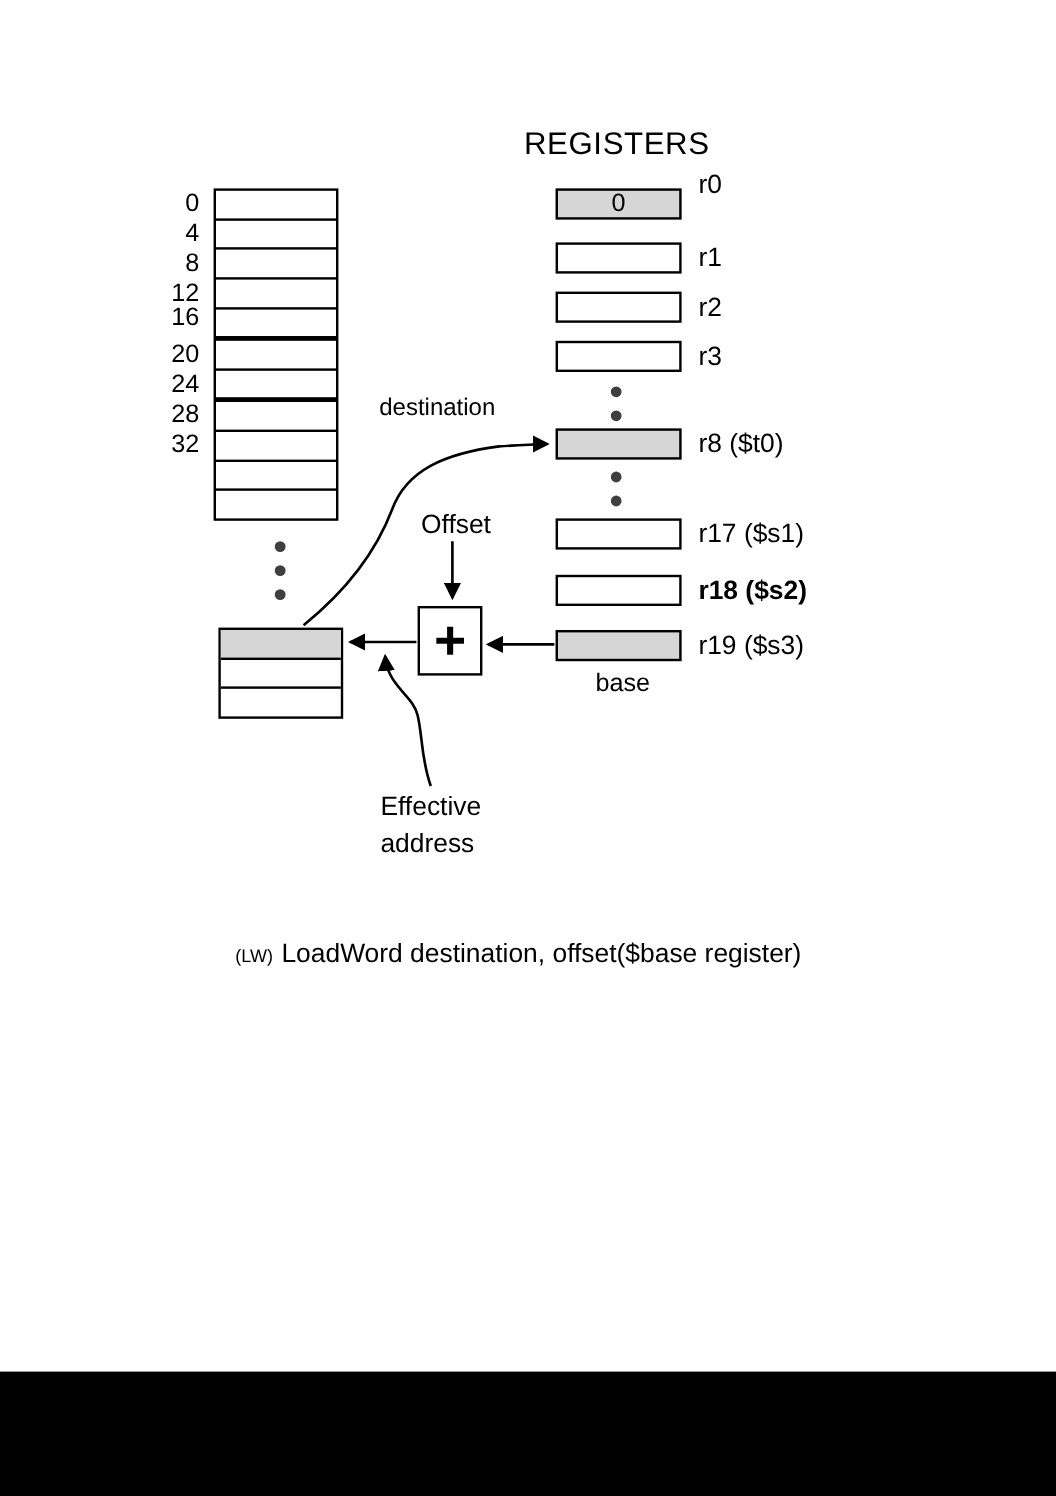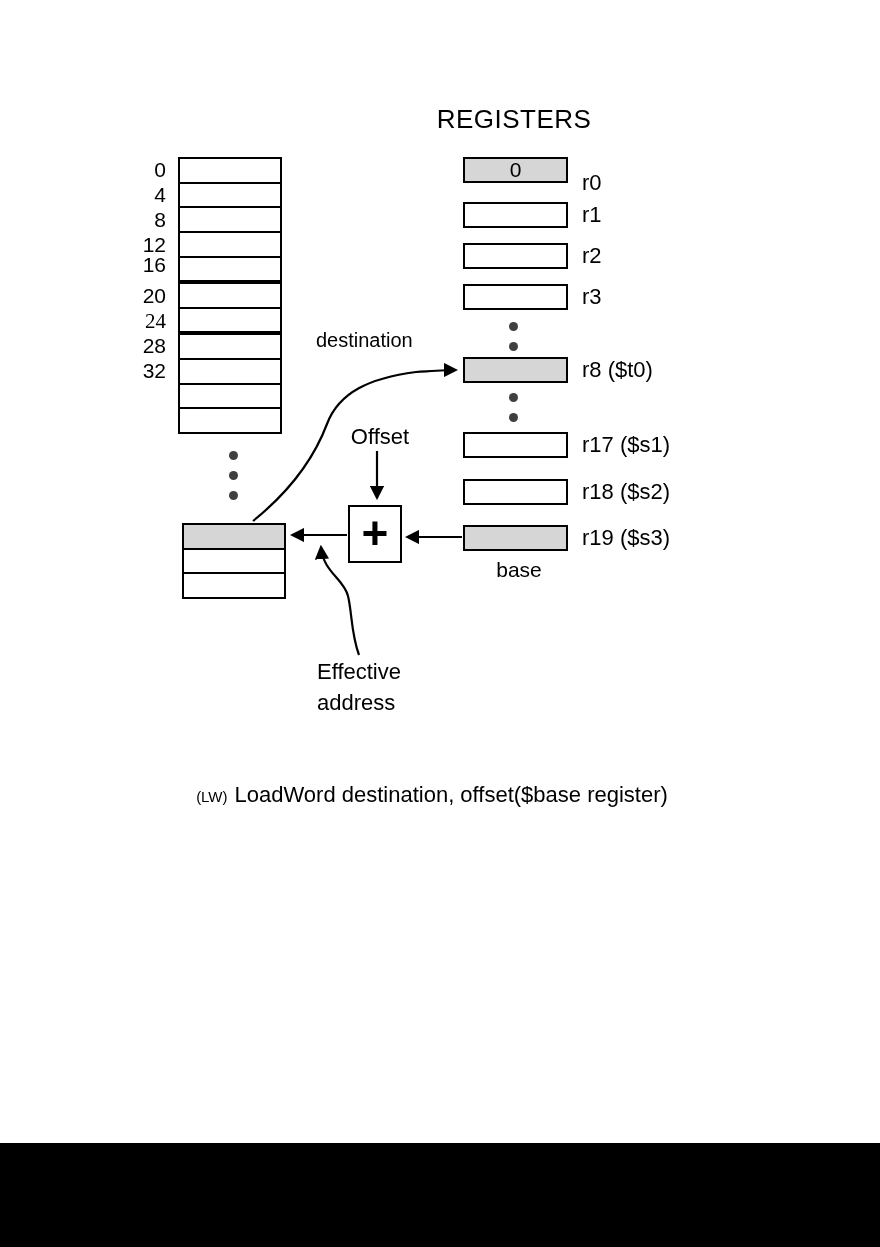--- a/index.html
+++ b/index.html
@@ -93,52 +93,52 @@
       <div class="mem-row"></div>
       <div class="mem-row"></div>
     </div>
   <div id="mem-addr-labels">
       <div class="abs mem-addr" style="top: 157px;">0</div>
       <div class="abs mem-addr" style="top: 182px;">4</div>
       <div class="abs mem-addr" style="top: 207px;">8</div>
       <div class="abs mem-addr" style="top: 232px;">12</div>
       <div class="abs mem-addr" style="top: 252px;">16</div>
       <div class="abs mem-addr" style="top: 283px;">20</div>
-      <div class="abs mem-addr" style="top: 308px; font-family: Liberation Serif, serif;">24</div>
+      <div class="abs mem-addr" style="top: 308px;">24</div>
       <div class="abs mem-addr" style="top: 333px;">28</div>
       <div class="abs mem-addr" style="top: 358px;">32</div>
     </div>
 
   <div id="mem-dots">
       <div class="abs dot" style="left: 228.5px; top: 450.5px; background: rgb(63, 63, 63);"></div>
       <div class="abs dot" style="left: 228.5px; top: 470.5px; background: rgb(63, 63, 63);"></div>
       <div class="abs dot" style="left: 228.5px; top: 490.5px; background: rgb(63, 63, 63);"></div>
     </div>
 
   <div class="abs eff-block">
       <div class="eff-row" style="background: rgb(214, 214, 214);"></div>
       <div class="eff-row"></div>
       <div class="eff-row"></div>
     </div>
 
   <div id="reg-list">
       <div class="abs reg-box shaded" style="top: 157px; left: 463px; background: rgb(214, 214, 214);">0</div>
-      <div class="abs reg-label" style="top: 168px; left: 582px;">r0</div>
+      <div class="abs reg-label" style="top: 139px; left: 582px;">r0</div>
       <div class="abs reg-box" style="top: 202px; left: 463px;"></div>
       <div class="abs reg-label" style="top: 200px; left: 582px;">r1</div>
       <div class="abs reg-box" style="top: 243px; left: 463px;"></div>
       <div class="abs reg-label" style="top: 241px; left: 582px;">r2</div>
       <div class="abs reg-box" style="top: 284px; left: 463px;"></div>
       <div class="abs reg-label" style="top: 282px; left: 582px;">r3</div>
       <div class="abs reg-box shaded" style="top: 357px; left: 463px; background: rgb(214, 214, 214);"></div>
       <div class="abs reg-label" style="top: 355px; left: 582px;">r8 ($t0)</div>
       <div class="abs reg-box" style="top: 432px; left: 463px;"></div>
       <div class="abs reg-label" style="top: 430px; left: 582px;">r17 ($s1)</div>
       <div class="abs reg-box" style="top: 479px; left: 463px;"></div>
-      <div class="abs reg-label" style="top: 477px; left: 582px;">r18 ($s2)</div>
+      <div class="abs reg-label" style="top: 477px; left: 582px; font-weight: bold;">r18 ($s2)</div>
       <div class="abs reg-box shaded" style="top: 525px; left: 463px; background: rgb(214, 214, 214);"></div>
       <div class="abs reg-label" style="top: 523px; left: 582px;">r19 ($s3)</div>
     </div>
   <div id="reg-dots">
       <div class="abs dot" style="left: 508.5px; top: 321.5px; background: rgb(63, 63, 63);"></div>
       <div class="abs dot" style="left: 508.5px; top: 341.5px; background: rgb(63, 63, 63);"></div>
       <div class="abs dot" style="left: 508.5px; top: 392.5px; background: rgb(63, 63, 63);"></div>
       <div class="abs dot" style="left: 508.5px; top: 412.5px; background: rgb(63, 63, 63);"></div>
     </div>
 

